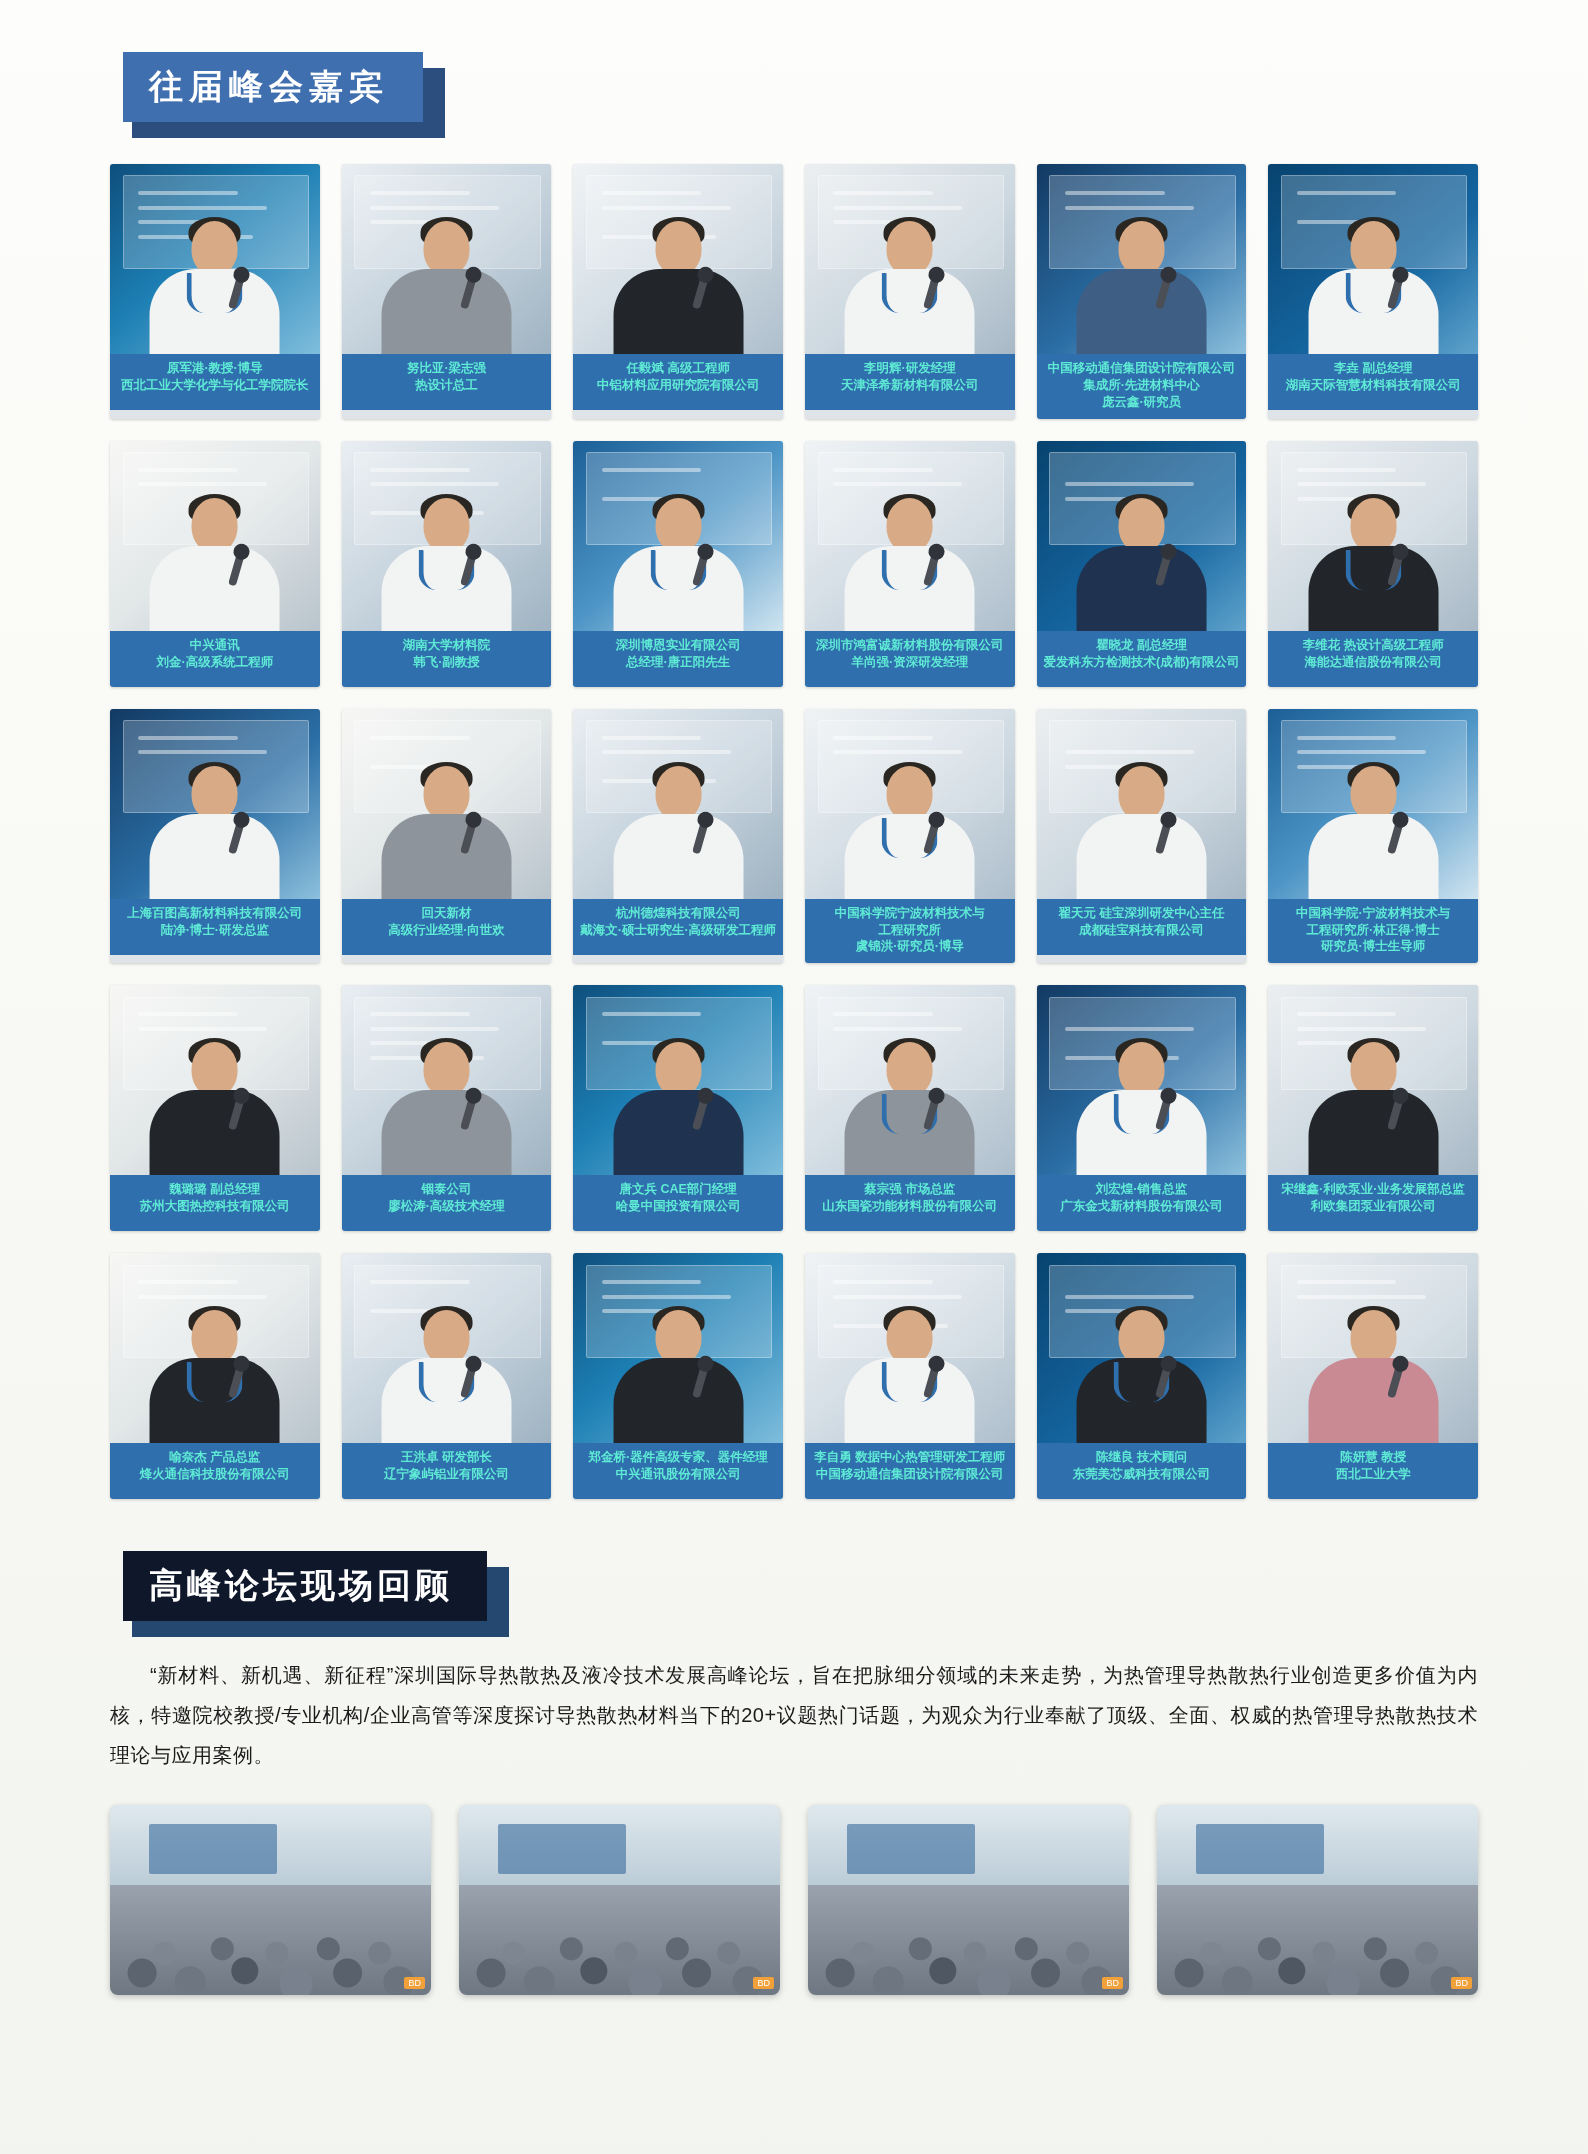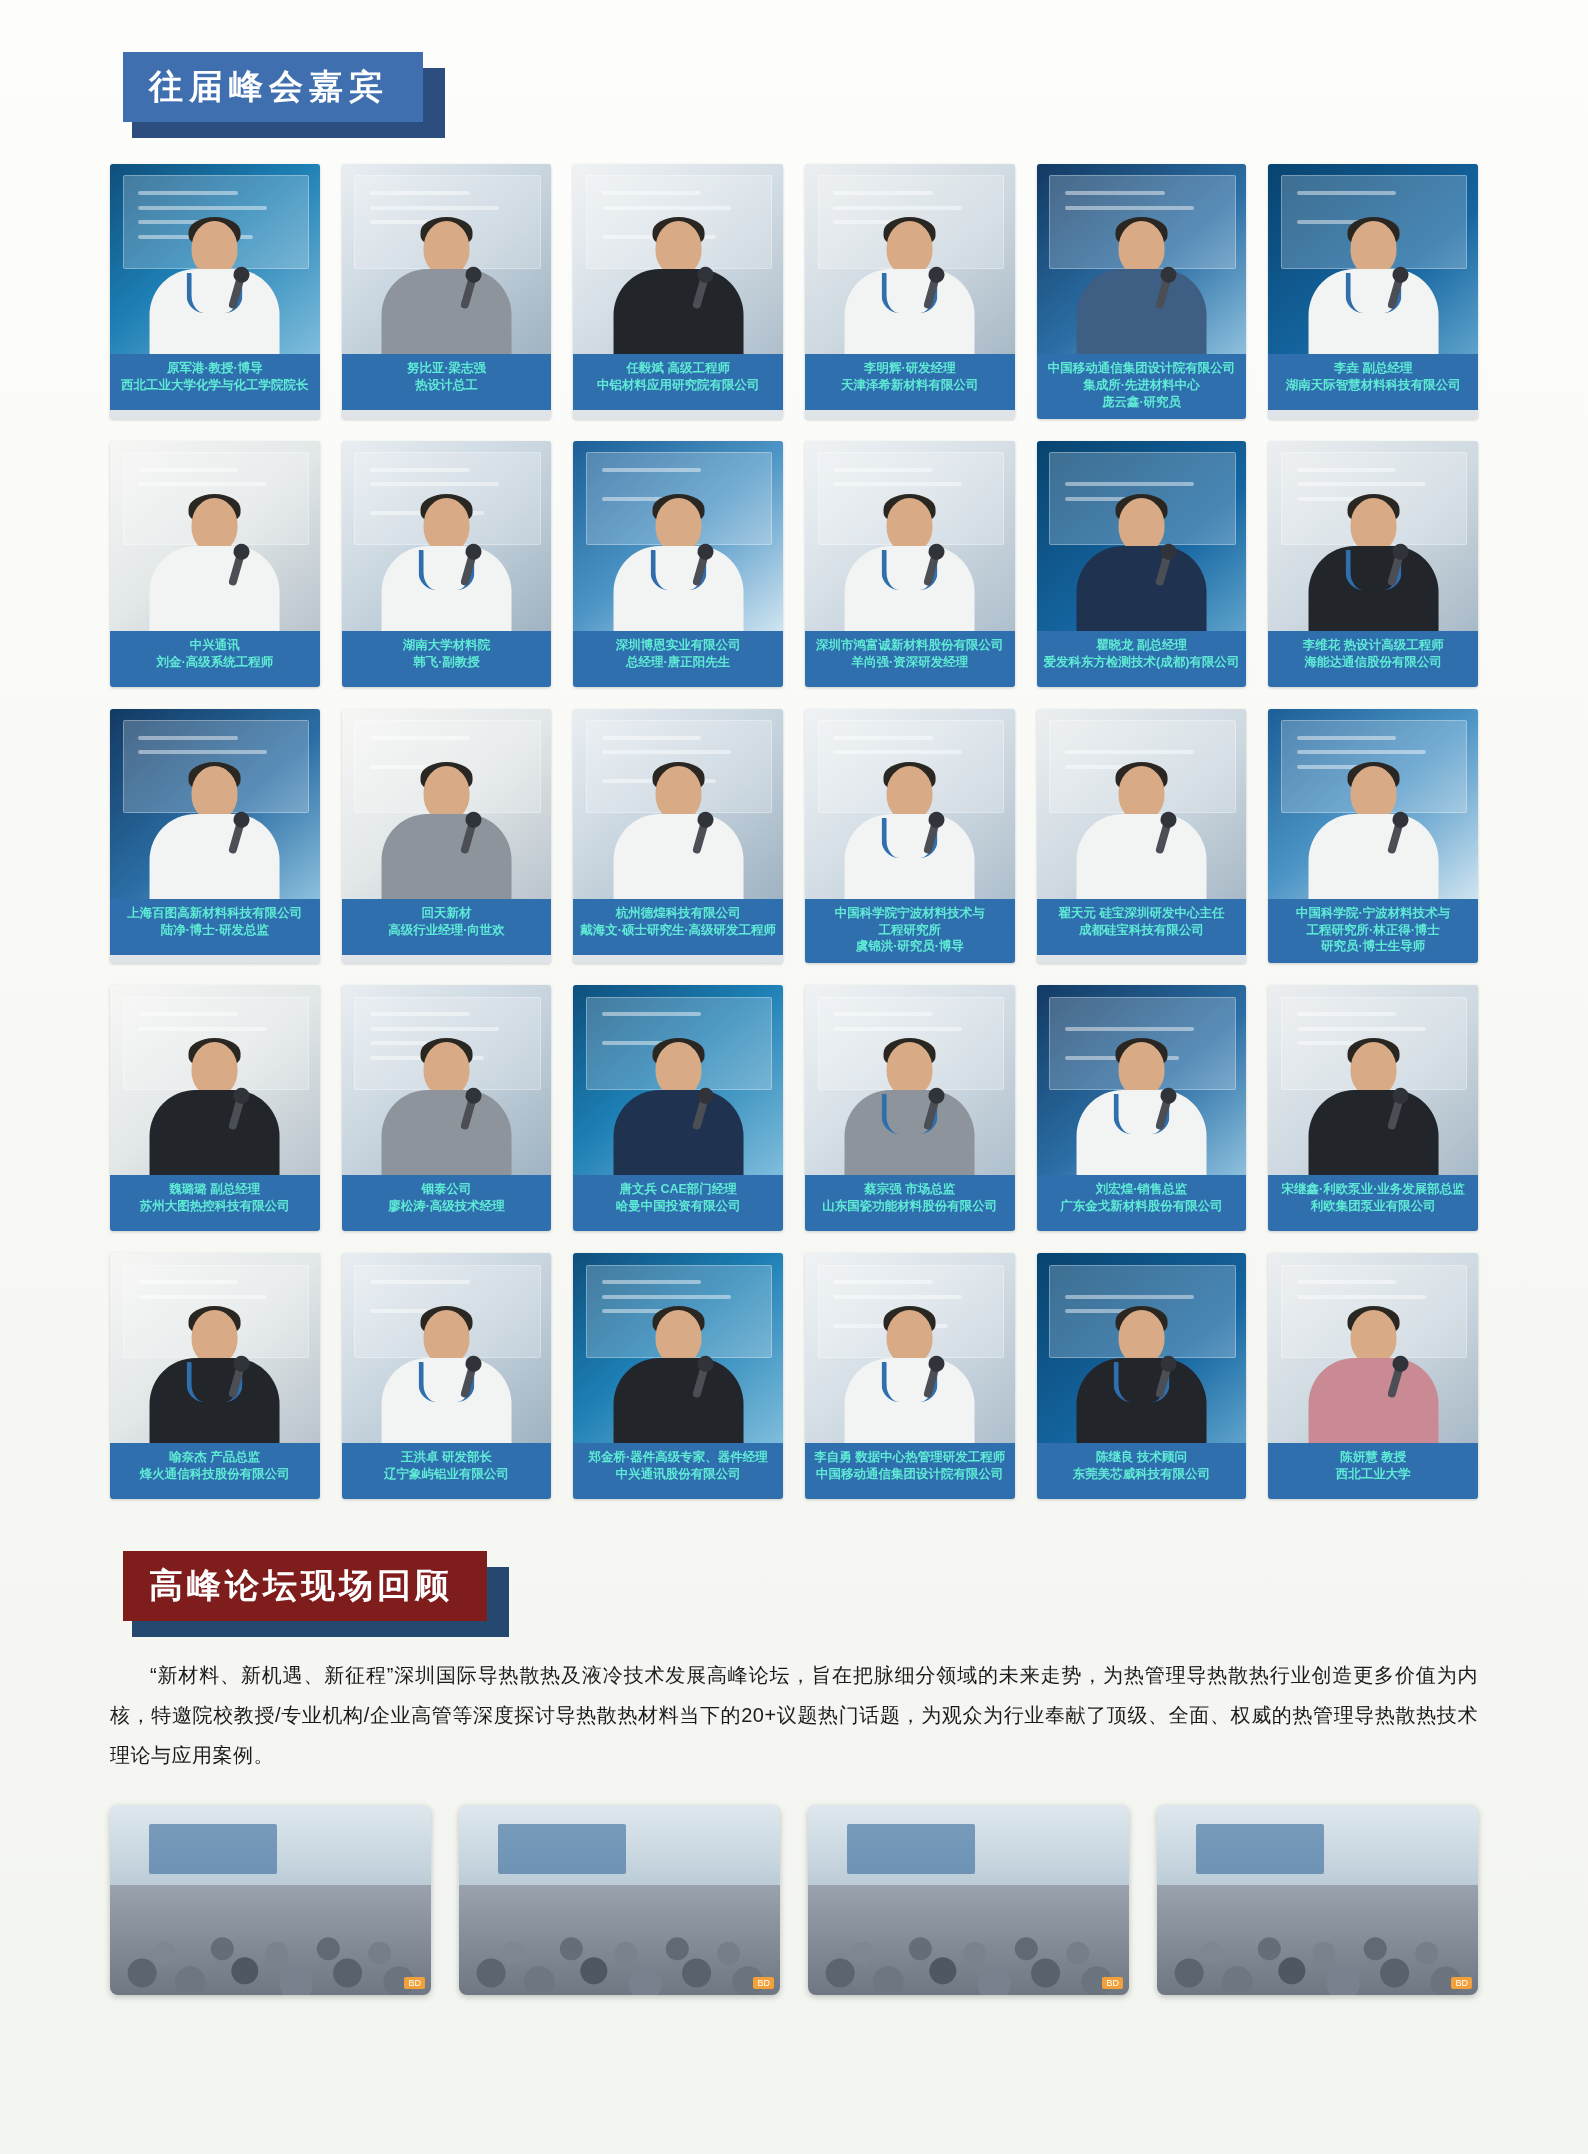--- a/index.html
+++ b/index.html
@@ -44,21 +44,21 @@
   .section-title-shadow {
     position: absolute;
     left: 22px;
     top: 16px;
     width: 100%;
     height: 100%;
     background: #2c4e7e;
     z-index: 1;
   }
   .title-2 .section-title {
-    background: #7f1d1d;
+    background: #0f172a;
     letter-spacing: 4px;
   }
   .title-2 .section-title-shadow {
     background: #24486f;
   }
 
   
   .guest-grid {
     margin-top: 42px;
     display: grid;

